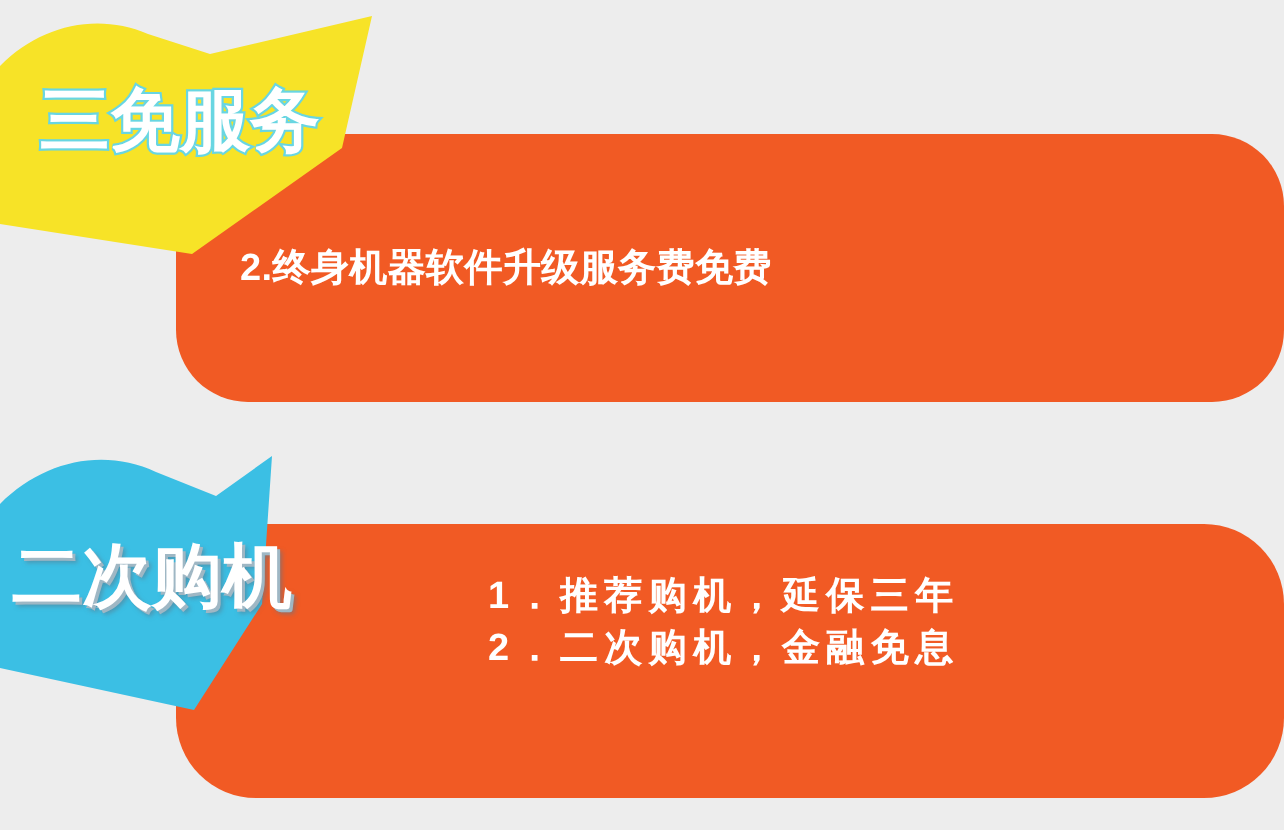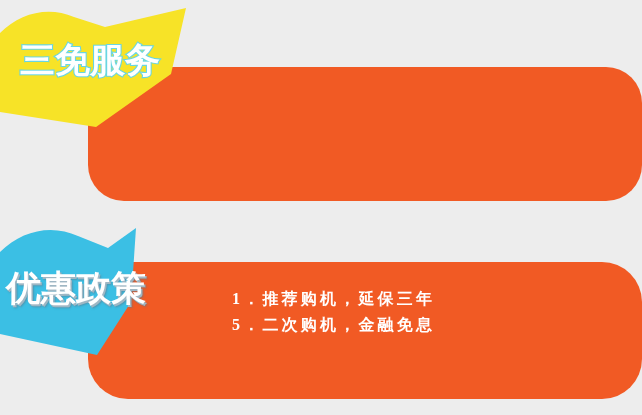--- a/index.html
+++ b/index.html
@@ -12,21 +12,20 @@
     height: 415px;
     background: #ededed;
     font-family: "Liberation Sans", "DejaVu Sans", sans-serif;
     overflow: hidden;
   }
   #stage {
     position: relative;
     width: 642px;
     height: 415px;
     background: #ededed;
-    font-family: Liberation Serif, serif;
   }
 
   
   .panel {
     position: absolute;
     background: #f15a24;
     box-sizing: border-box;
   }
   #panel-top {
     left: 88px;
@@ -98,23 +97,23 @@
     white-space: nowrap;
   }
   #lines-top {
     left: 120px;
     top: 120px;
     font-size: 19px;
     line-height: 29px;
     letter-spacing: 0.2px;
   }
   #lines-bottom {
-    left: 232px;
+    left: 244px;
     top: 286px;
-    font-size: 16px;
+    font-size: 19px;
     line-height: 26px;
     letter-spacing: 3.2px;
   }
   .text-line {
     display: block;
   }
 </style>
 </head>
 <body>
 
@@ -129,35 +128,36 @@
              L 186,8
              L 171,74
              L 96,127
              L 0,112
              Z" fill="#f7e327"></path>
   </svg>
 
   <div id="title-top" class="ribbon-title">三免服务</div>
 
   <div id="lines-top" class="panel-lines">
+    <span class="text-line">2.终身机器软件升级服务费免费</span>
   </div>
 
   <div id="panel-bottom" class="panel"></div>
 
   <svg id="ribbon-blue" class="ribbon" viewBox="0 0 200 140" width="200" height="140">
     <path d="M 0,30
              C 22,8 52,2 78,14
              L 108,26
              L 136,6
              L 131,80
              L 97,133
              L 0,112
              Z" fill="#3bbfe4"></path>
   </svg>
 
-  <div id="title-bottom" class="ribbon-title">优惠政策</div>
+  <div id="title-bottom" class="ribbon-title">二次购机</div>
 
   <div id="lines-bottom" class="panel-lines">
     <span class="text-line">1．推荐购机，延保三年</span>
-    <span class="text-line">5．二次购机，金融免息</span>
+    <span class="text-line">2．二次购机，金融免息</span>
   </div>
 
 </div>
 
 </body></html>

